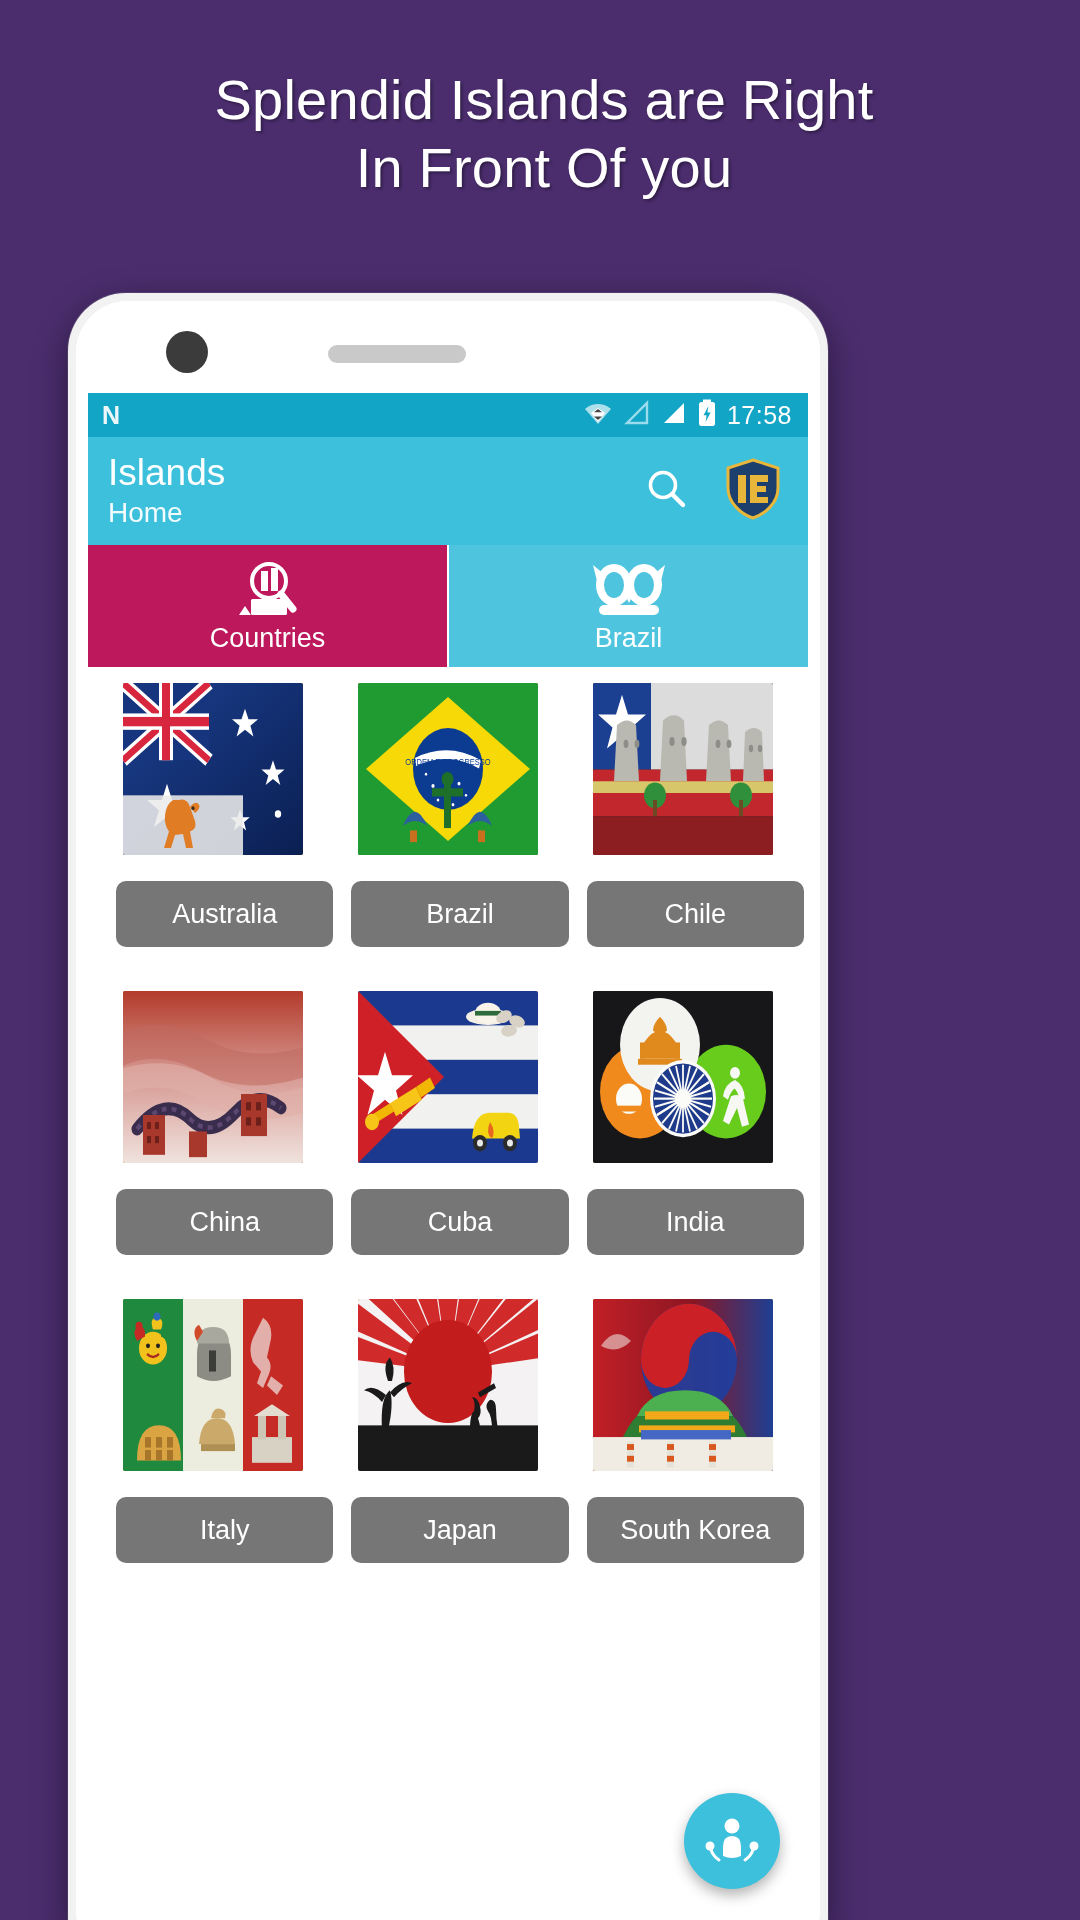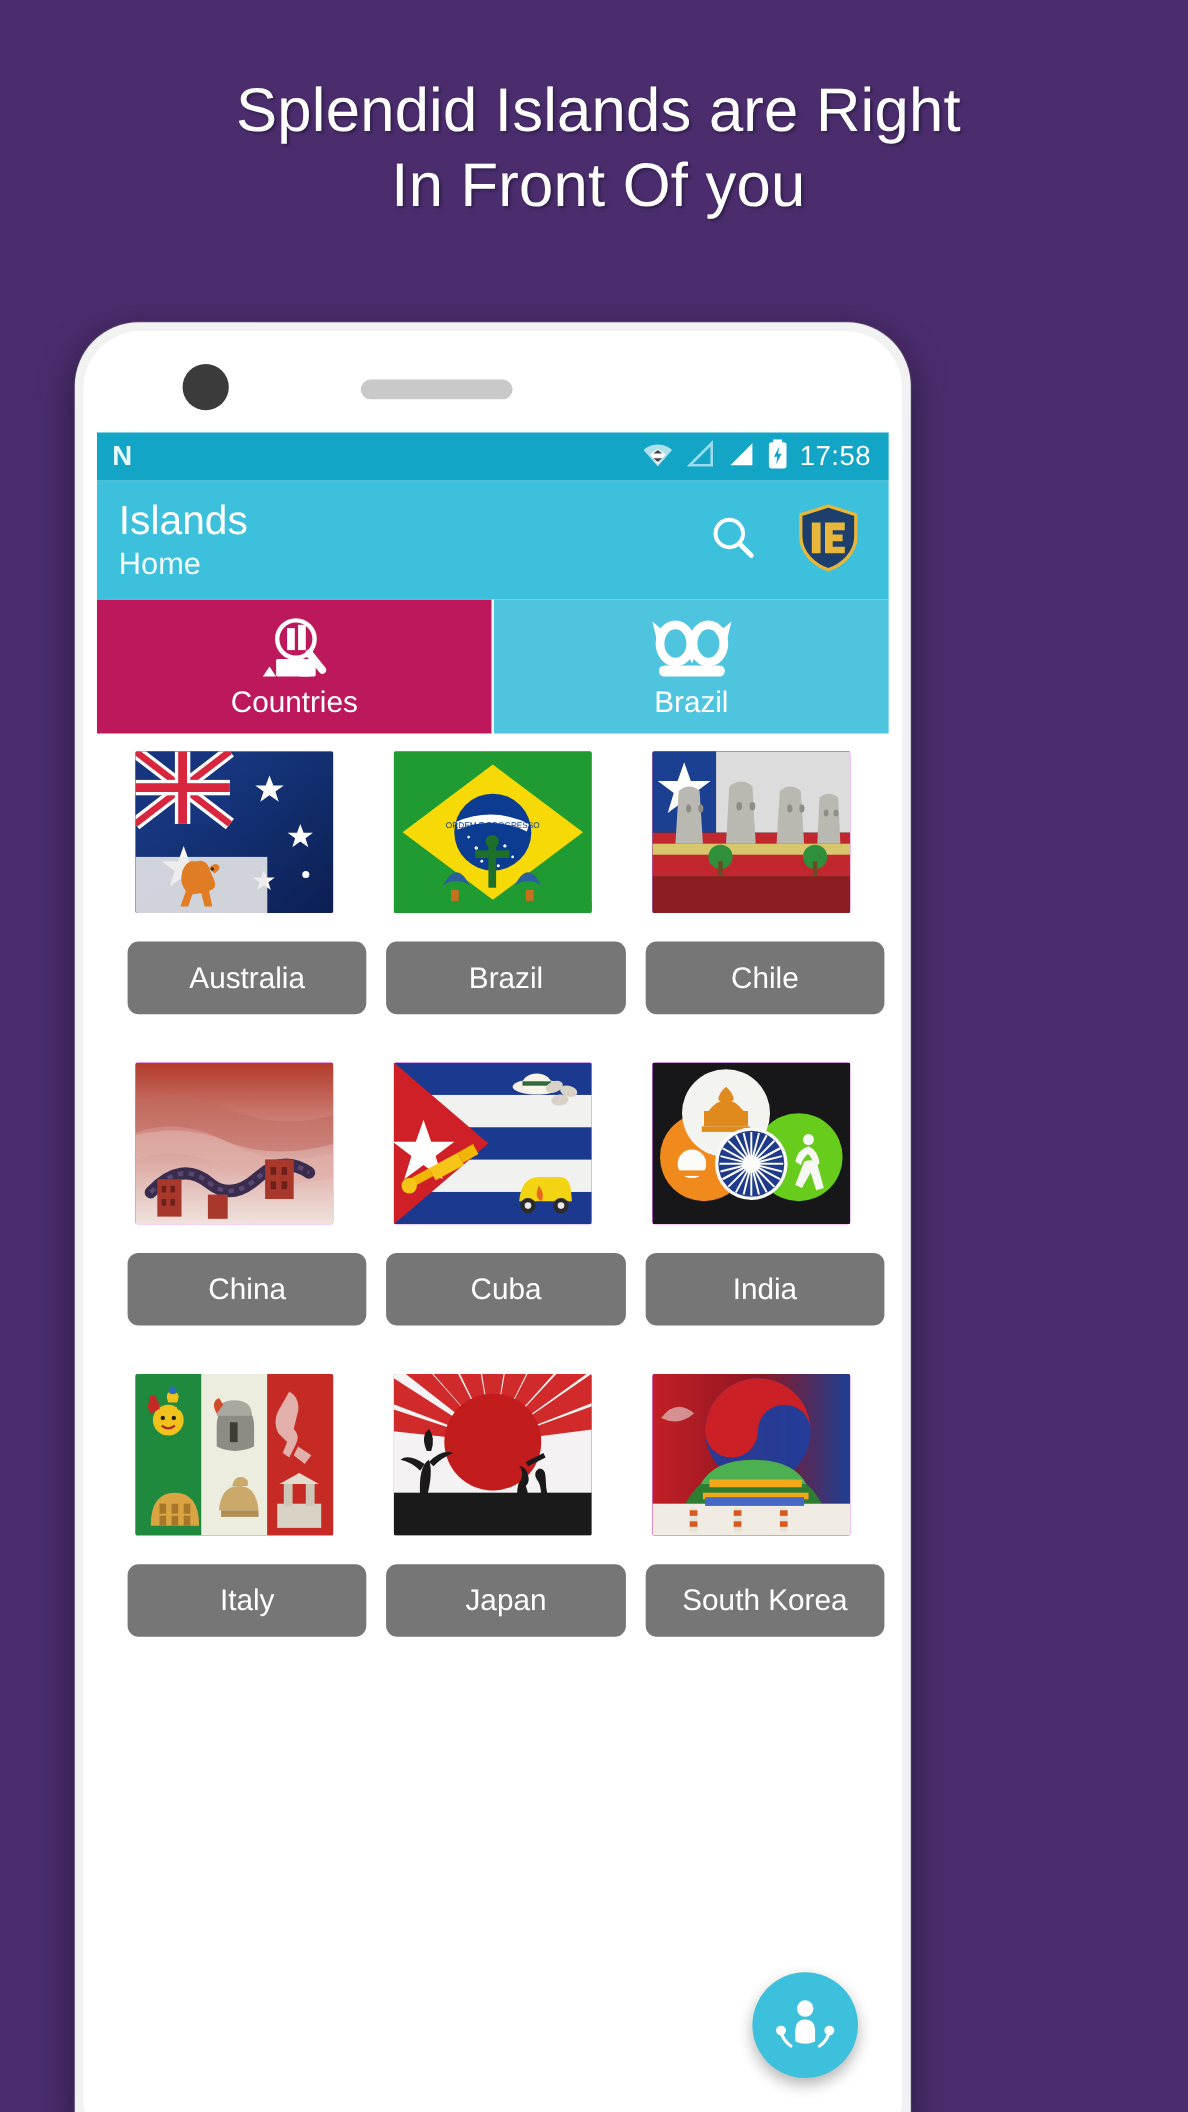--- a/index.html
+++ b/index.html
@@ -114,25 +114,25 @@
     position: relative;
   }
   .grid {
     display: grid;
     grid-template-columns: repeat(3, 1fr);
     column-gap: 18px;
     row-gap: 0;
   }
   .cell { display: flex; flex-direction: column; align-items: center; padding-bottom: 44px; }
   .thumb {
-    width: 180px; height: 147px;
+    width: 180px; height: 172px;
     border-radius: 2px;
     overflow: hidden;
     position: relative;
-    background: #d946ef;
+    background: #a16207;
   }
   .thumb svg { display: block; width: 100%; height: 100%; }
   .name-btn {
     margin-top: 26px;
     width: 100%;
     height: 66px;
     background: #767676;
     border-radius: 10px;
     color: #ffffff;
     font-size: 27px;

